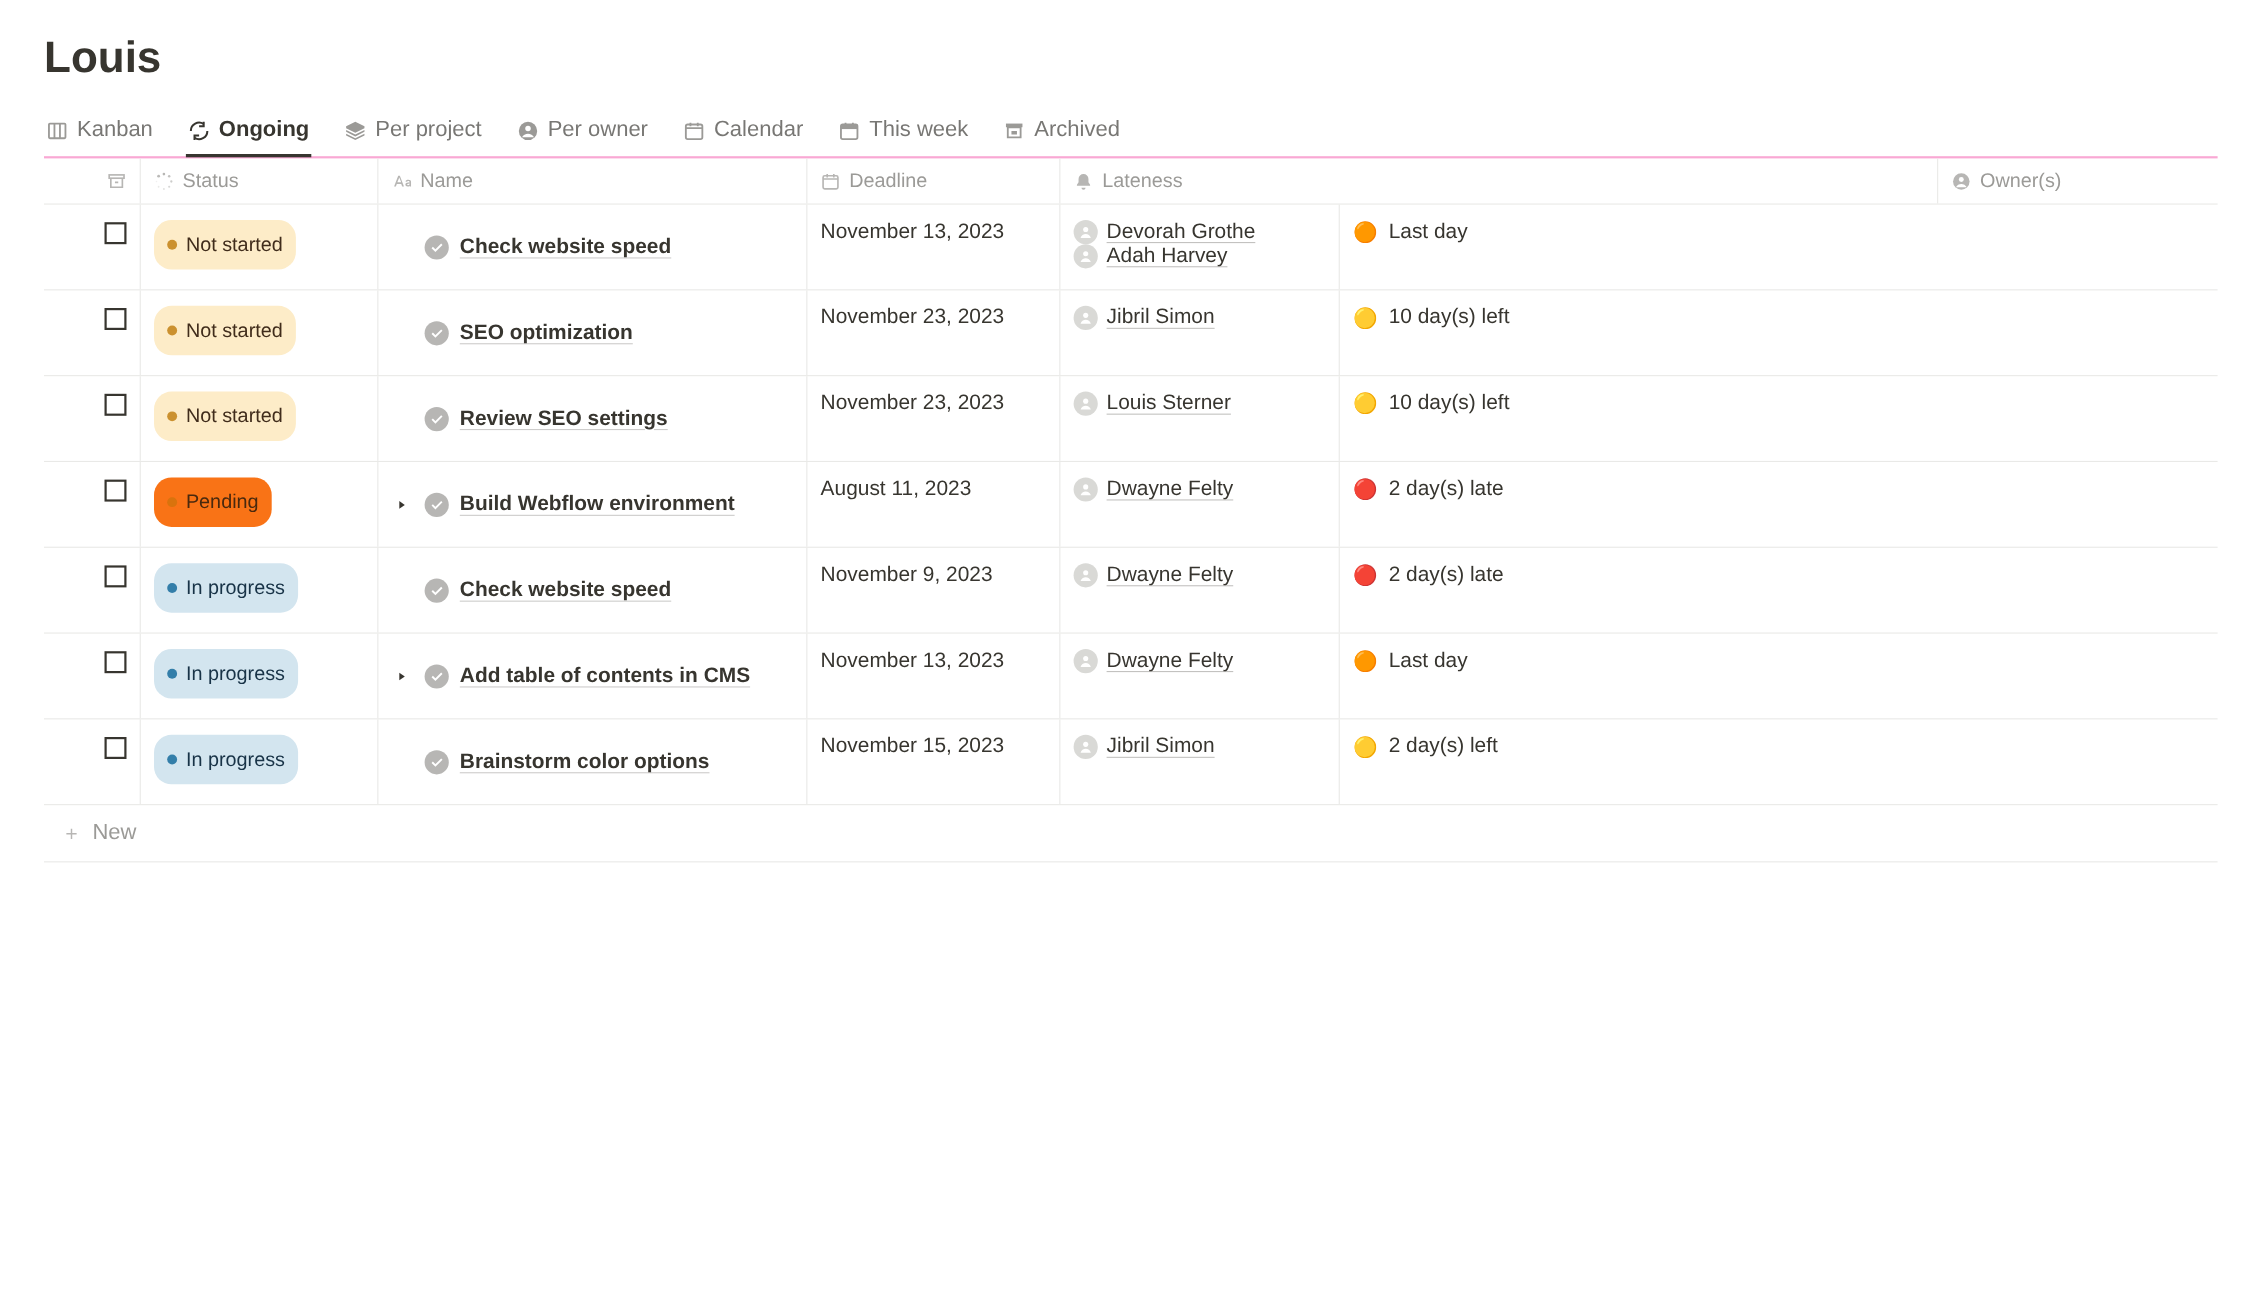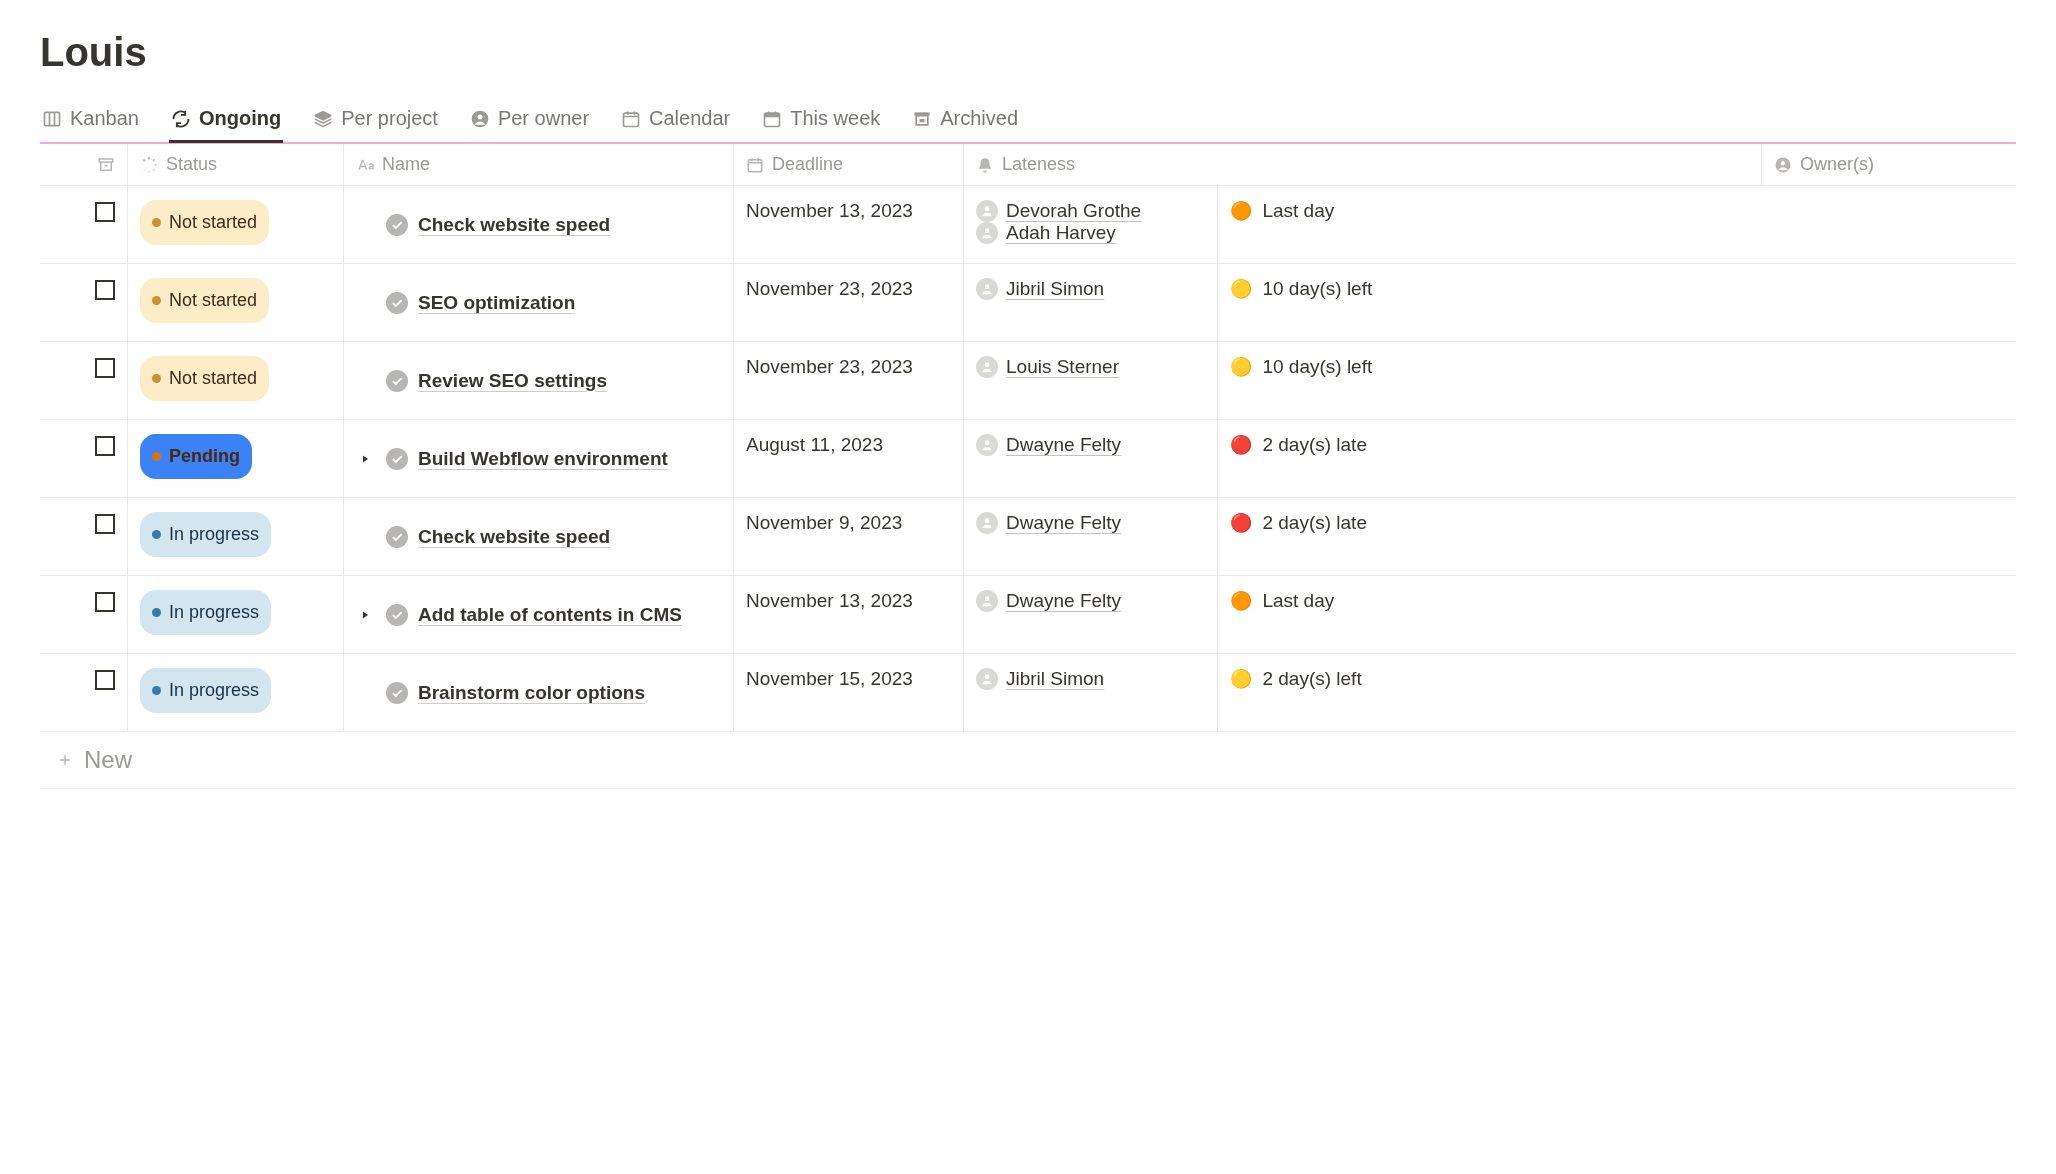--- a/index.html
+++ b/index.html
@@ -101,21 +101,21 @@
 
 .status-pill {
   display: inline-flex;
   align-items: center;
   gap: 8px;
   padding: 12px 12px;
   border-radius: 16px;
   font-size: 18px;
 }
 .status-pill.not-started { background: #fdecc8; color: #402c1b; }
-.status-pill.pending     { background: #3b82f6; color: #49290e; font-weight: bold; }
+.status-pill.pending     { background: #f97316; color: #49290e; }
 .status-pill.in-progress { background: #d3e5ef; color: #183347; }
 .status-dot { width: 9px; height: 9px; border-radius: 50%; }
 .status-pill.not-started .status-dot { background: #cb912f; }
 .status-pill.pending .status-dot { background: #d9730d; }
 .status-pill.in-progress .status-dot { background: #337ea9; }
 
 .name-cell {
   flex-direction: row;
   align-items: center;
 }
@@ -166,21 +166,21 @@
   font-weight:500;
 }
 
 .lateness { display:flex; align-items:center; gap:10px; }
 .dot-emoji { font-size:18px; }
 
 .new-row {
   display:flex; align-items:center; gap:10px;
   padding: 14px 16px;
   color:#9b9a97;
-  font-size:24px;
+  font-size:20px;
   cursor:pointer;
   border-bottom: 1px solid #e9e9e7;
 }
 .plus-icon { width:18px; height:18px; display:inline-flex; align-items:center; justify-content:center; color:#b7b6b4;}
 
 svg { display:block; }
 </style>
 </head>
 <body>
 

